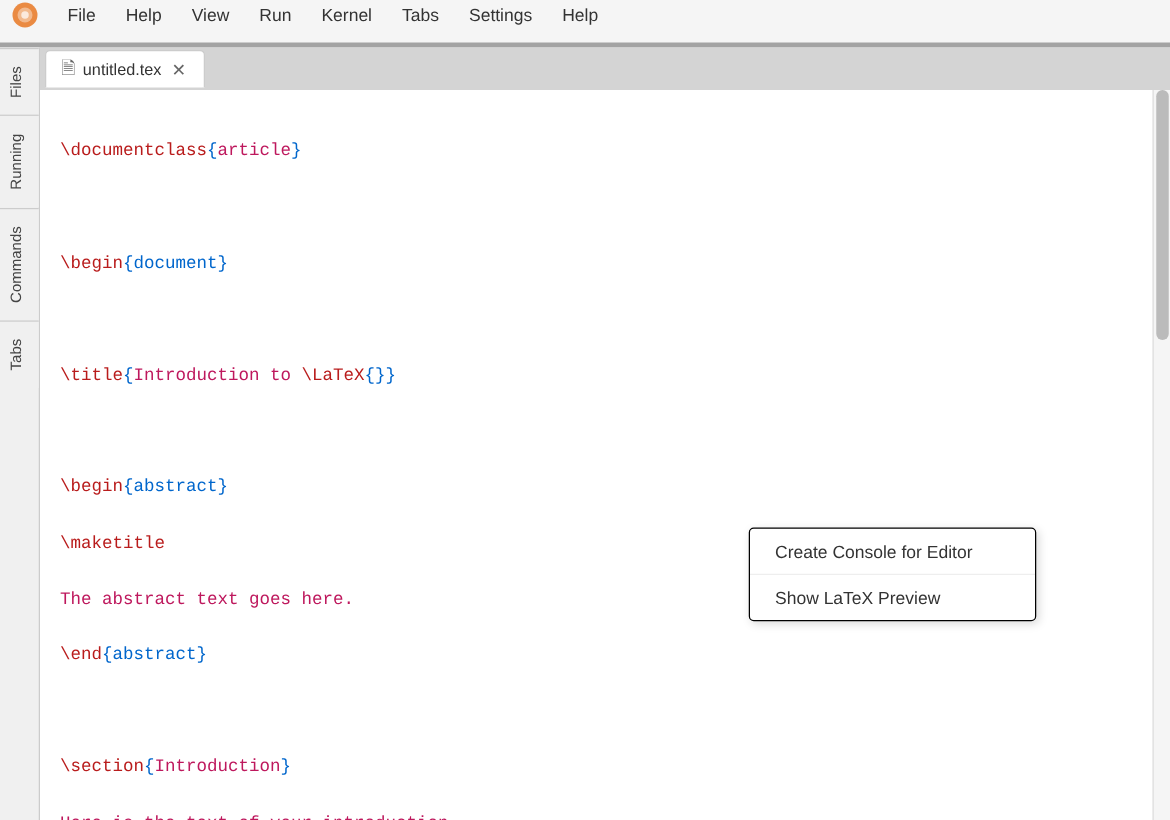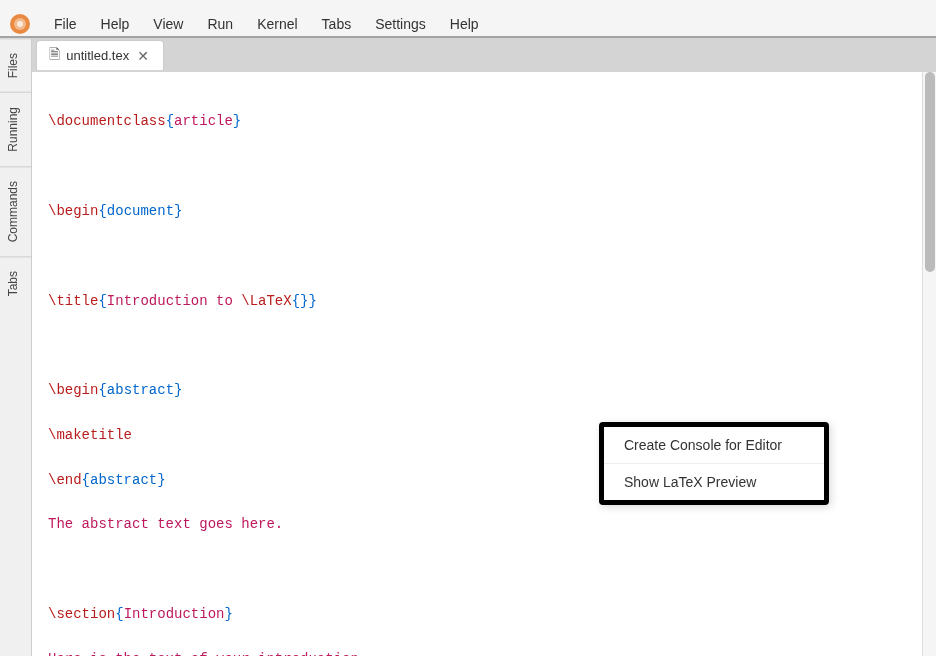--- a/index.html
+++ b/index.html
@@ -1,22 +1,22 @@
 <!DOCTYPE html>
 <html><head>
   <meta charset="utf-8">
   <style>
     * { margin: 0; padding: 0; box-sizing: border-box; }
     body { width: 936px; height: 656px; background: #e8e8e8; font-family: 'Segoe UI', Arial, sans-serif; overflow: hidden; }
 
     
     .menubar {
-      display: flex; align-items: flex-end;
+      display: flex; align-items: flex-start;
       height: 38px; background: #f5f5f5;
-      border-bottom: 2px solid #a3a3a3;
+      border-bottom: 4px solid #a3a3a3;
       padding: 0 8px; gap: 4px;
     }
     .menubar-logo {
       width: 24px; height: 24px; margin-right: 8px;
     }
     .menubar-item {
       padding: 4px 10px; font-size: 14px; color: #333;
       cursor: pointer; border-radius: 3px;
     }
 
@@ -97,21 +97,21 @@
       position: absolute; top: 0; left: 2px;
       width: 10px; height: 200px;
       background: #bbb; border-radius: 5px;
     }
 
     
     .context-menu {
       position: absolute;
       top: 350px; left: 567px;
       background: #fff;
-      border: 5px solid #000000;
+      border: 1px solid #000000;
       box-shadow: 2px 2px 8px rgba(0,0,0,0.15);
       border-radius: 4px;
       min-width: 230px;
       z-index: 100;
     }
     .context-menu-item {
       padding: 10px 20px;
       font-size: 14px; color: #333;
       cursor: pointer;
       font-family: 'Segoe UI', Arial, sans-serif;
@@ -164,22 +164,22 @@
     <div class="editor-area">
       <div class="editor-content">
 <span class="code-line"><span class="kw">\documentclass</span><span class="brace">{</span><span class="plain">article</span><span class="brace">}</span></span>
 <span class="code-line"> </span>
 <span class="code-line"><span class="kw">\begin</span><span class="brace">{</span><span class="brace">document</span><span class="brace">}</span></span>
 <span class="code-line"> </span>
 <span class="code-line"><span class="kw">\title</span><span class="brace">{</span><span class="plain">Introduction to </span><span class="kw">\LaTeX</span><span class="brace">{}}</span></span>
 <span class="code-line"> </span>
 <span class="code-line"><span class="kw">\begin</span><span class="brace">{</span><span class="brace">abstract</span><span class="brace">}</span></span>
 <span class="code-line"><span class="kw">\maketitle</span></span>
+<span class="code-line"><span class="plain">The abstract text goes here.</span></span>
 <span class="code-line"><span class="kw">\end</span><span class="brace">{</span><span class="brace">abstract</span><span class="brace">}</span></span>
-<span class="code-line"><span class="plain">The abstract text goes here.</span></span>
 <span class="code-line"> </span>
 <span class="code-line"><span class="kw">\section</span><span class="brace">{</span><span class="plain">Introduction</span><span class="brace">}</span></span>
 <span class="code-line"><span class="plain">Here is the text of your introduction.</span></span>
 
 
 
 
 
 
 

